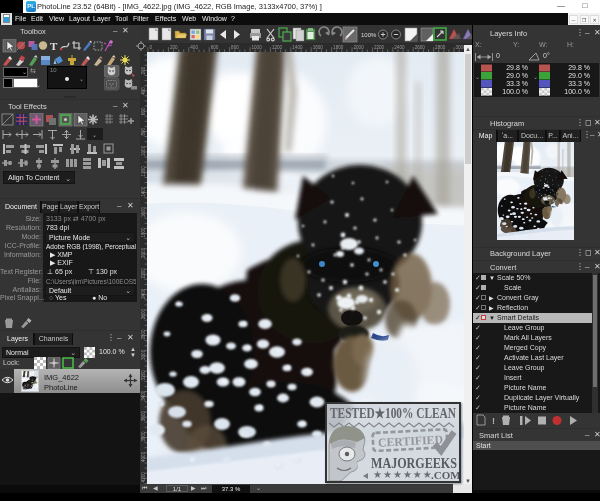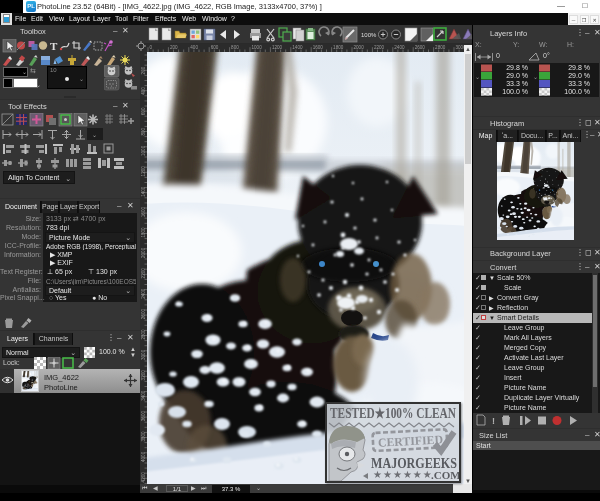--- a/index.html
+++ b/index.html
@@ -1110,21 +1110,21 @@
       <g fill="#b0b0b0">
           <rect x="44" y="2" width="2.5" height="9"></rect>
           <path d="M 49,2 l 6,4.5 l -6,4.5 Z"></path>
         </g>
       <rect x="62" y="2.5" width="8" height="8" fill="#b0b0b0"></rect>
       <circle cx="81" cy="6.5" r="4.5" fill="#c03030"></circle>
       <path d="M 94,2 l 7,4.5 l -7,4.5 Z" fill="#b0b0b0"></path>
     </svg>
 
     <div class="abs" style="left:0;top:403px;width:127px;height:1px;background:#2e2e2e;"></div>
-    <div class="ptitle" style="left:6px;top:405px;">Size List</div>
+    <div class="ptitle" style="left:6px;top:405px;">Smart List</div>
     <div class="pbtns" style="left:112px;top:405px;">–</div>
     <div class="pbtns" style="left:121px;top:405px;">✕</div>
     <div class="abs" style="left:0;top:416px;width:127px;height:9px;background:#4e4e4e;"></div>
     <div class="abs" style="left:3px;top:416px;color:#e0e0e0;font-size:7px;line-height:9px;">Start</div>
     <div class="darkwell" style="left:0;top:425px;width:127px;height:40px;"></div>
   </div>
 
   <div class="abs" style="left:325px;top:402px;width:136px;height:81px;background:rgba(210,215,222,0.88);border:2px solid #333;box-shadow:1px 1px 2px rgba(0,0,0,0.4);">
     <svg width="132" height="77" font-family="Liberation Serif, serif">
       <text x="3" y="14" font-size="14" font-weight="bold" fill="#64656a" textLength="126" lengthAdjust="spacingAndGlyphs">TESTED★100% CLEAN</text>

